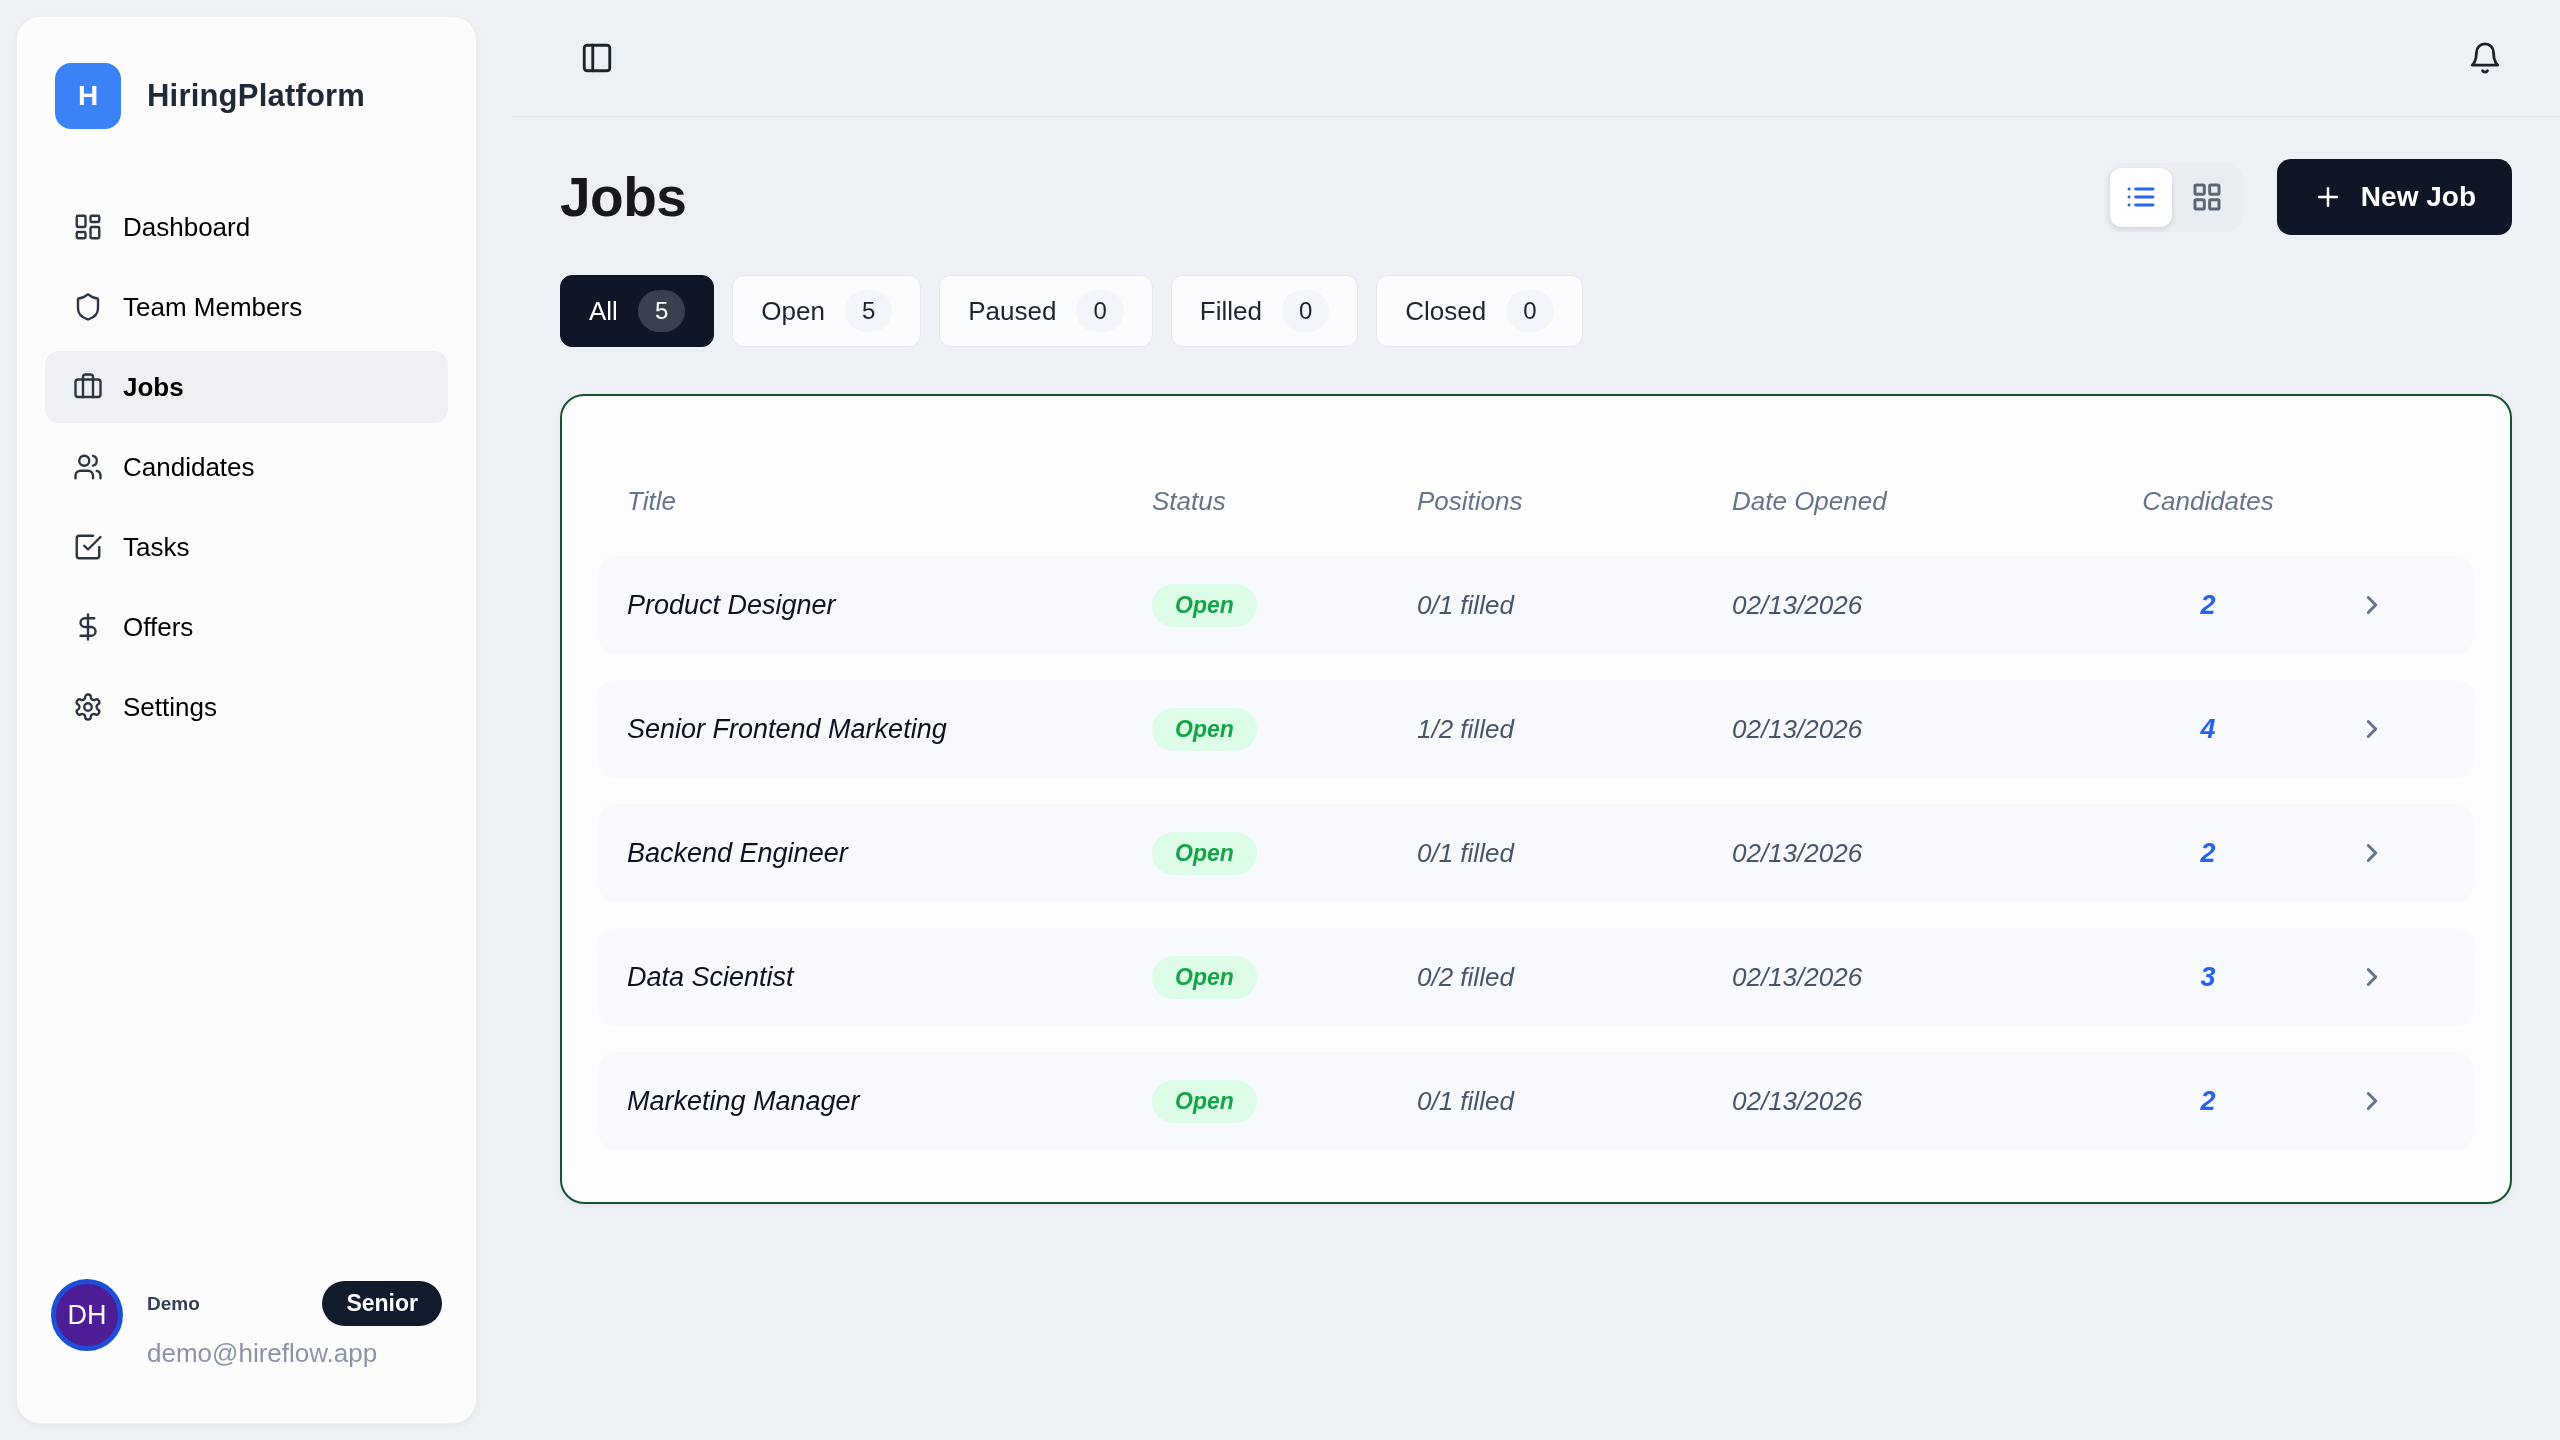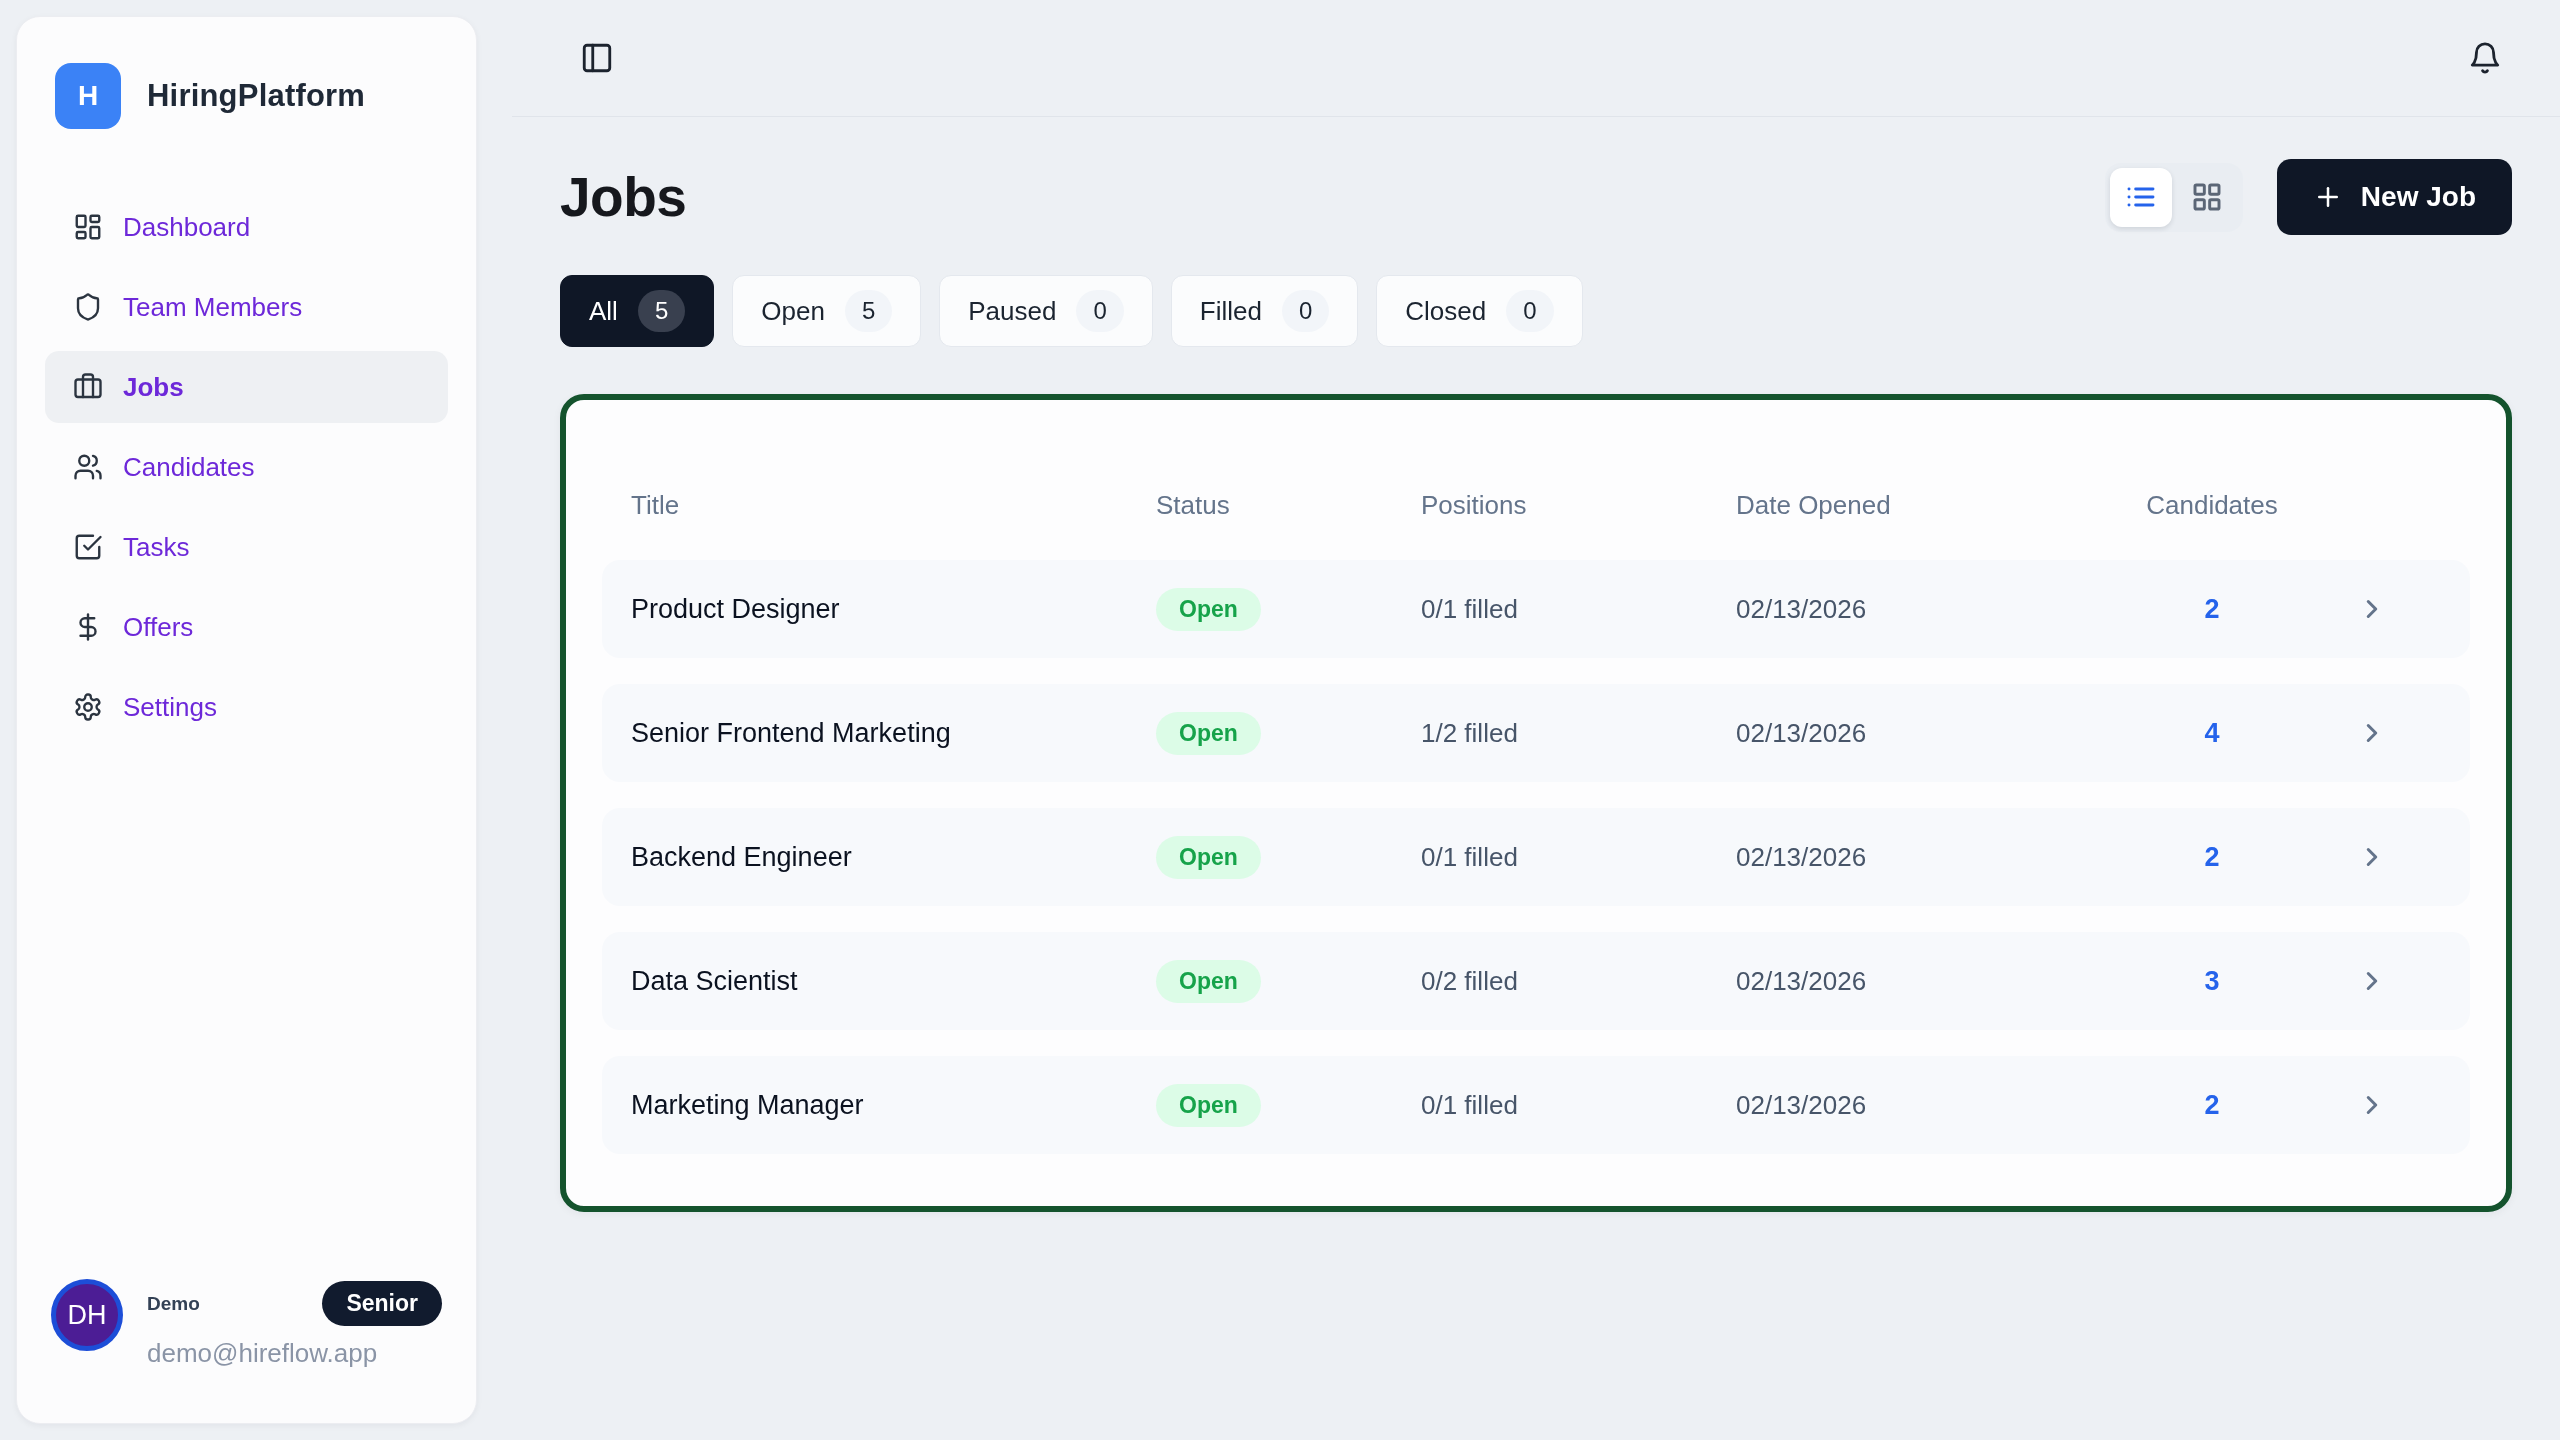--- a/index.html
+++ b/index.html
@@ -29,21 +29,21 @@
     display:flex;flex-direction:column;padding:46px 28px 40px;
   }
   .brand{display:flex;align-items:center;gap:26px;padding-left:10px;}
   .brand-mark{width:66px;height:66px;border-radius:16px;background:var(--blue);
     display:flex;align-items:center;justify-content:center;color:#fff;
     font-size:28px;font-weight:700;}
   .brand-name{font-size:31px;font-weight:700;color:#1f2937;letter-spacing:.2px;}
 
   .nav{margin-top:62px;display:flex;flex-direction:column;gap:8px;}
   .nav-item{display:flex;align-items:center;gap:20px;height:72px;border-radius:14px;
-    padding:0 28px;color:#6d28d9;font-size:26px;cursor:pointer;}
+    padding:0 28px;color:#000000;font-size:26px;cursor:pointer;}
   .nav-item.active{background:#eef0f3;font-weight:600;}
   .nav-item .ic{width:30px;height:30px;flex:none;}
   .nav-item .ic svg{width:30px;height:30px;stroke:#2b3440;stroke-width:1.9;fill:none;
     stroke-linecap:round;stroke-linejoin:round;}
 
   .sidebar-spacer{flex:1;}
   .profile{display:flex;align-items:flex-start;gap:24px;padding:10px 6px 14px;}
   .avatar{width:72px;height:72px;border-radius:50%;background:#4c1d95;border:5px solid #1d4ed8;
     color:#fff;font-size:27px;font-weight:500;display:flex;align-items:center;justify-content:center;flex:none;}
   .profile-main{flex:1;min-width:0;padding-top:2px;}
@@ -81,22 +81,22 @@
 
   .filters{margin-top:40px;display:flex;gap:18px;}
   .filter-btn{height:72px;display:flex;align-items:center;gap:20px;border-radius:12px;
     padding:0 28px;font-size:26px;cursor:pointer;background:#fbfcfd;border:1px solid var(--border);
     color:#1b2430;font-family:"Liberation Sans",sans-serif;}
   .filter-btn .count{border-radius:999px;padding:7px 17px;font-size:24px;background:#f2f5f9;color:#1b2430;}
   .filter-btn.active{background:var(--navy);border-color:var(--navy);color:#fff;font-weight:500;}
   .filter-btn.active .count{background:#39404f;color:#fff;}
 
   .jobs-card{margin-top:47px;background:var(--panel-bg);border-radius:24px;
-    box-shadow:0 2px 8px rgba(15,23,42,.05);border:6px solid #14532d;
-    padding:50px 36px 52px;}
+    box-shadow:0 2px 8px rgba(15,23,42,.05);border:2px solid #14532d;
+    padding:50px 36px 52px;font-style:italic;}
   .tgrid{display:grid;grid-template-columns:525px 265px 315px 386px 180px 1fr;align-items:center;}
   .thead{height:110px;padding:0 29px;color:var(--muted);font-size:26px;}
   .th-candidates{text-align:center;}
   .trow{height:98px;background:var(--row-bg);border-radius:18px;padding:0 29px;
     margin-bottom:26px;cursor:pointer;}
   .trow:last-child{margin-bottom:0;}
   .cell-title{font-size:27px;font-weight:500;color:#0b1220;}
   .cell-muted{font-size:26px;color:var(--slate);}
   .badge-open{display:inline-block;background:var(--green-bg);color:var(--green-tx);
     font-size:23px;font-weight:600;border-radius:999px;padding:8px 23px;}

